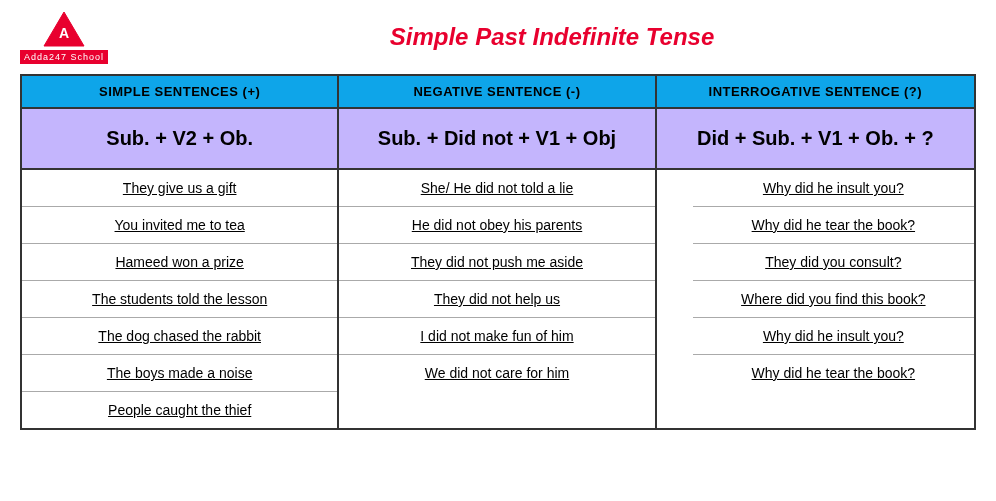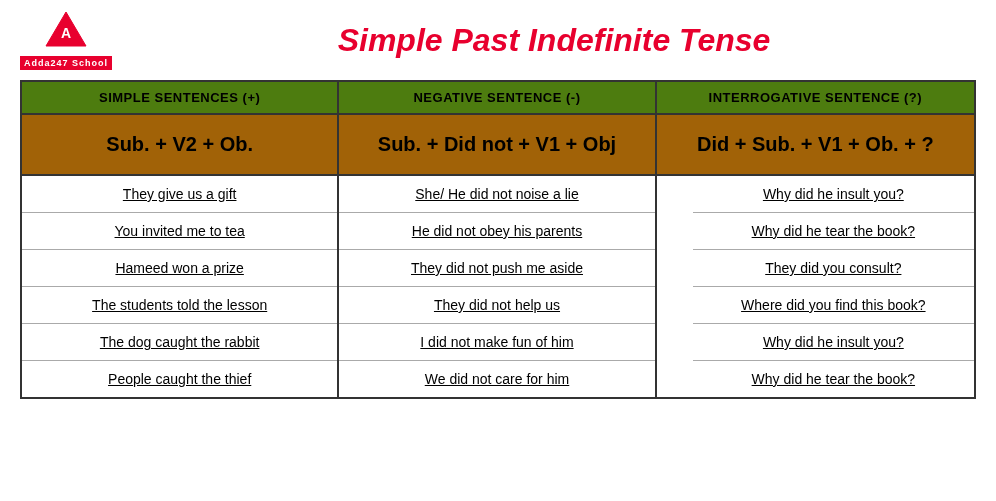--- a/index.html
+++ b/index.html
@@ -31,67 +31,67 @@
 
     .logo-triangle {
       width: 44px;
       height: 38px;
     }
 
     .logo-school {
       background: #e8002e;
       color: #fff;
       font-size: 9px;
-      font-weight: bold;
+      font-weight: normal;
       padding: 2px 4px;
       letter-spacing: 1px;
-      margin-top: 8px;
+      margin-top: 2px;
       text-align: center;
     }
 
     .page-title {
       flex: 1;
       text-align: center;
-      font-size: 32px;
+      font-size: 24px;
       font-weight: bold;
       color: #e8002e;
       font-style: italic;
     }
 
     .table-container {
       width: 100%;
       border: 2px solid #333;
     }
 
     .col-headers {
       display: grid;
       grid-template-columns: 1fr 1fr 1fr;
       border-bottom: 2px solid #333;
     }
 
     .col-header {
-      background: #4d7c0f;
+      background: #0ea5e9;
       text-align: center;
       font-weight: bold;
       font-size: 13px;
       padding: 8px 13px;
       color: #000;
       border-right: 2px solid #333;
       letter-spacing: 0.5px;
     }
 
     .col-header:last-child {
       border-right: none;
     }
 
     .formula-row {
       display: grid;
       grid-template-columns: 1fr 1fr 1fr;
       border-bottom: 2px solid #333;
-      background: #a16207;
+      background: #c4b5fd;
     }
 
     .formula-cell {
       text-align: center;
       font-weight: bold;
       font-size: 20px;
       padding: 18px 10px;
       border-right: 2px solid #333;
       color: #000;
     }
@@ -154,25 +154,26 @@
     <div class="formula-cell">Sub. + V2 + Ob.</div>
     <div class="formula-cell">Sub. + Did not + V1 + Obj</div>
     <div class="formula-cell">Did + Sub. + V1 + Ob. + ?</div>
   </div>
   <div class="data-rows">
     <div class="data-col" id="col-0">
         <div class="data-cell">They give us a gift</div>
         <div class="data-cell">You invited me to tea</div>
         <div class="data-cell">Hameed won a prize</div>
         <div class="data-cell">The students told the lesson</div>
-        <div class="data-cell">The dog caught the rabbit</div>
+        <div class="data-cell">The dog chased the rabbit</div>
+        <div class="data-cell">The boys made a noise</div>
         <div class="data-cell">People caught the thief</div>
       </div>
     <div class="data-col" id="col-1">
-        <div class="data-cell">She/ He did not noise a lie</div>
+        <div class="data-cell">She/ He did not told a lie</div>
         <div class="data-cell">He did not obey his parents</div>
         <div class="data-cell">They did not push me aside</div>
         <div class="data-cell">They did not help us</div>
         <div class="data-cell">I did not make fun of him</div>
         <div class="data-cell">We did not care for him</div>
       </div>
     <div class="data-col" id="col-2">
         <div class="data-cell">Why did he insult you?</div>
         <div class="data-cell">Why did he tear the book?</div>
         <div class="data-cell">They did you consult?</div>

